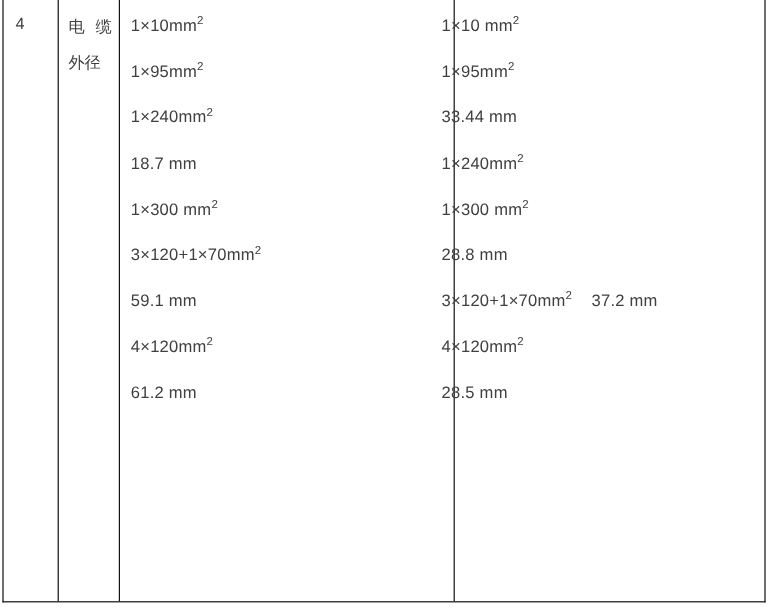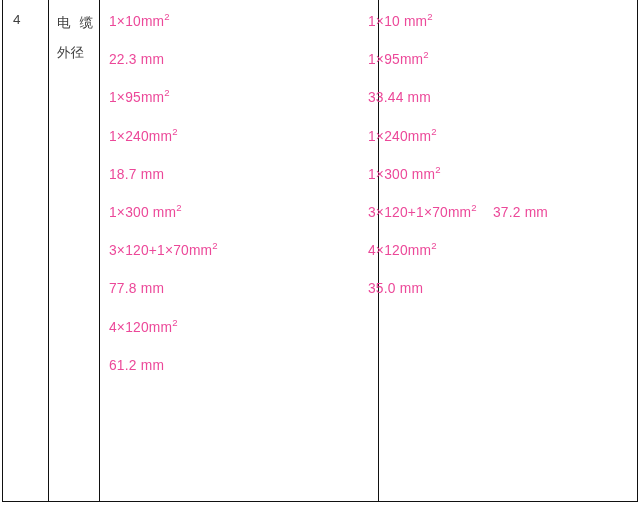--- a/index.html
+++ b/index.html
@@ -89,21 +89,21 @@
   .col-list {
     position: absolute;
     left: 9px;
     right: 4px;
     top: 9px;
   }
   .col-list .entry {
     height: 38.2px;
     line-height: 26px;
     font-size: 13.8px;
-    color: #ec4899;
+    color: #404040;
     white-space: pre;
     letter-spacing: 0.2px;
   }
   .col-list .entry sup {
     font-size: 9.6px;
     vertical-align: super;
     line-height: 0;
   }
 </style>
 </head>
@@ -127,39 +127,39 @@
             <span>电</span>
             <span>缆</span>
           </div>
         <div class="label-line">外径</div>
       </div>
     </div>
 
     <div class="cell cell-colA">
       <div class="col-list" id="list-a">
           <div class="entry">1×10mm<sup>2</sup></div>
-          <div class="entry">22.3 mm</div>
           <div class="entry">1×95mm<sup>2</sup></div>
           <div class="entry">1×240mm<sup>2</sup></div>
           <div class="entry">18.7 mm</div>
           <div class="entry">1×300 mm<sup>2</sup></div>
           <div class="entry">3×120+1×70mm<sup>2</sup></div>
-          <div class="entry">77.8 mm</div>
+          <div class="entry">59.1 mm</div>
           <div class="entry">4×120mm<sup>2</sup></div>
           <div class="entry">61.2 mm</div>
         </div>
     </div>
 
     <div class="cell cell-colB">
       <div class="col-list" id="list-b">
           <div class="entry">1×10 mm<sup>2</sup></div>
           <div class="entry">1×95mm<sup>2</sup></div>
           <div class="entry">33.44 mm</div>
           <div class="entry">1×240mm<sup>2</sup></div>
           <div class="entry">1×300 mm<sup>2</sup></div>
+          <div class="entry">28.8 mm</div>
           <div class="entry">3×120+1×70mm<sup>2</sup>    37.2 mm</div>
           <div class="entry">4×120mm<sup>2</sup></div>
-          <div class="entry">35.0 mm</div>
+          <div class="entry">28.5 mm</div>
         </div>
     </div>
 
   </div>
 </div>
 
 </body></html>

